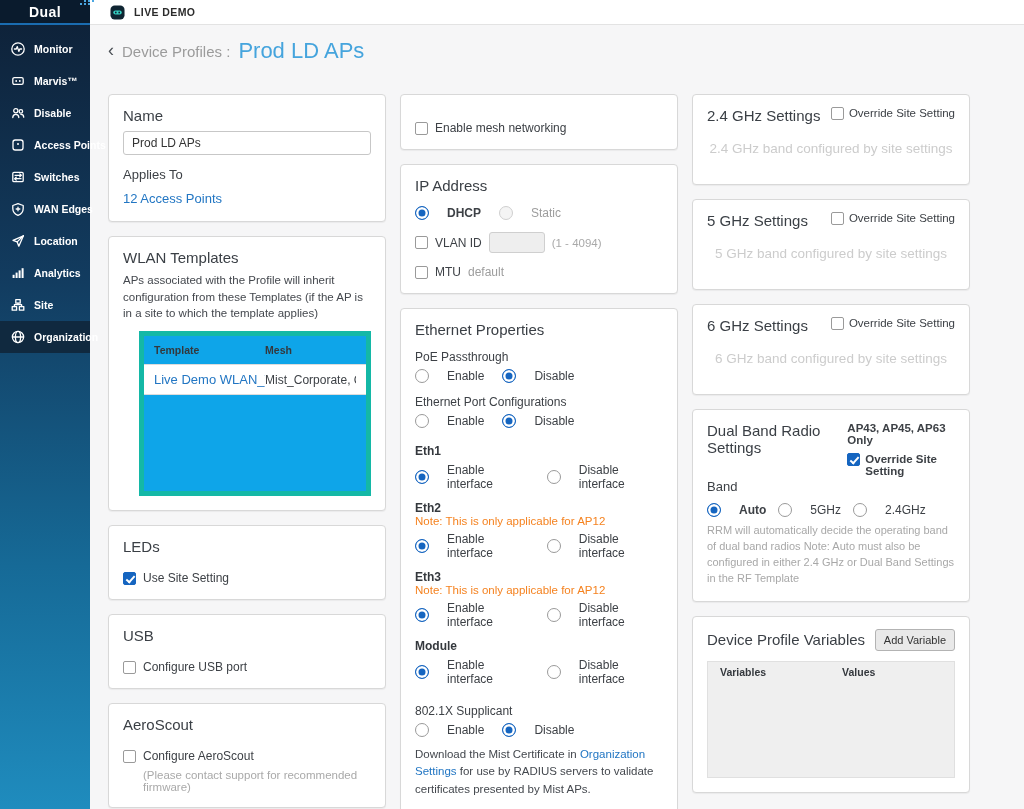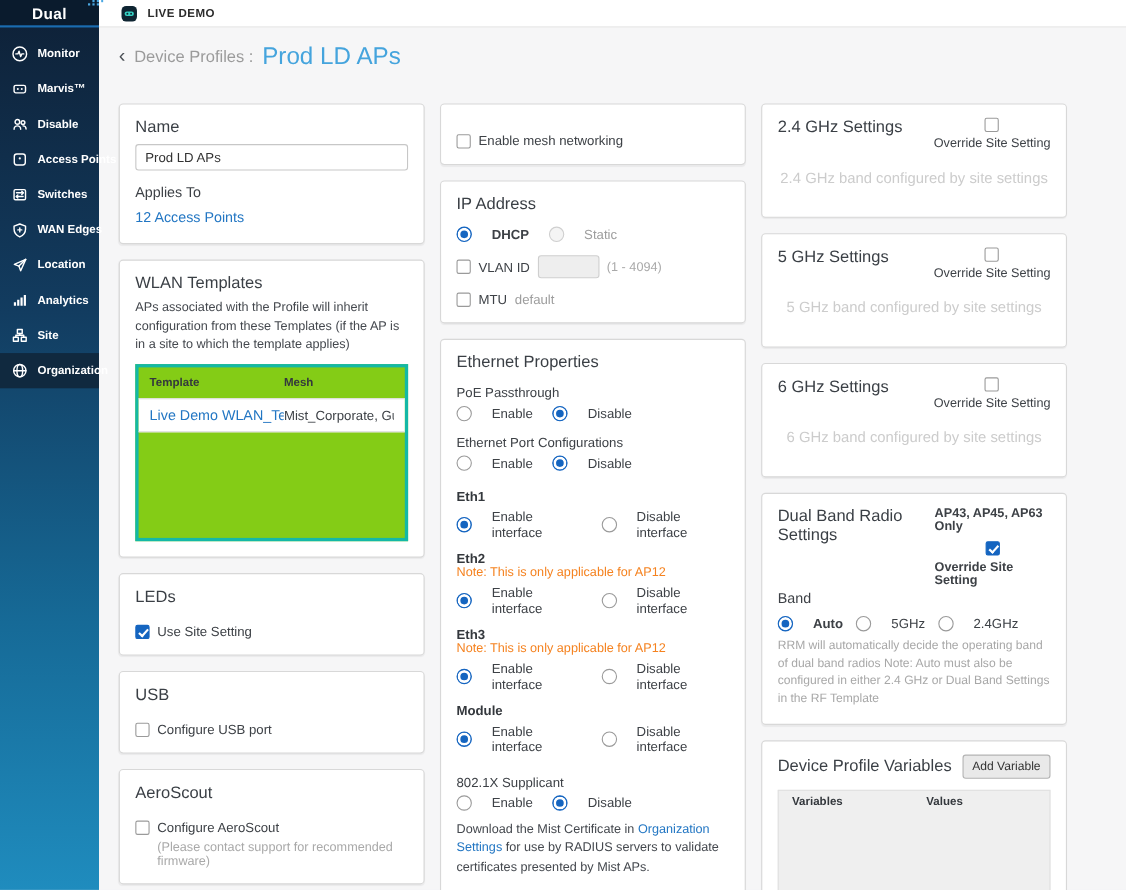--- a/index.html
+++ b/index.html
@@ -62,38 +62,38 @@
 
   .text-input { width:100%; height:24px; border:1px solid #c7c7c7; border-radius:3px;
     font-size:12px; color:#333; padding:0 8px; margin-top:7px;
     font-family:"Liberation Sans",sans-serif; }
   .vlan-input { width:56px; height:21px; border:1px solid #cfcfcf; border-radius:3px; background:#eee; }
 
   .btn { background:#e9e9e9; border:1px solid #b3b3b3; border-radius:3px; font-size:10.5px;
     color:#333; padding:4px 8px; cursor:pointer; font-family:"Liberation Sans",sans-serif; white-space:nowrap; }
 
   
-  .wlan-table { margin-top:9px; background:#84cc16; border:3px solid #14b8a6; }
+  .wlan-table { margin-top:9px; background:#0ea5e9; border:5px solid #14b8a6;margin-left:16px; }
   .thead { display:flex; padding:8px 10px; }
   .th { font-size:10.5px; font-weight:bold; color:#34383d; }
   .th-template, .td-template { width:55%; }
   .th-wlans, .td-wlans { width:45%; }
   .trow { display:flex; background:#fff; border-top:1px solid #dcdcdc; border-bottom:1px solid #dcdcdc;
     padding:7px 10px; align-items:center; }
   .td { font-size:12px; color:#3d4146; white-space:nowrap; overflow:hidden; }
   .wlan-filler { height:96px; }
 
   
   .radio-row { display:flex; align-items:center; gap:18px; margin-top:5px; }
   .pair { display:flex; align-items:center; gap:18px; }
   .section { margin-top:12px; }
 
   
   .ghz-head { display:flex; align-items:flex-start; justify-content:space-between; }
-  .override { display:flex; align-items:center; gap:5px;flex-direction:column; }
+  .override { display:flex; align-items:flex-start; gap:5px; }
   .override .lbl { font-size:11.5px; }
   .ghz-msg { text-align:center; font-size:13.5px; color:#ccc; padding:17px 0 14px; }
 
   
   .db-right { display:flex; flex-direction:column; align-items:flex-end; gap:7px;font-weight:bold; }
   .db-models { font-size:11.5px; color:#3d4146; }
   .db-note { font-size:11px; color:#a8a8a8; line-height:1.45; margin-top:6px; }
 
   
   .var-table { margin-top:10px; background:#efefef; border:1px solid #e0e0e0; }

